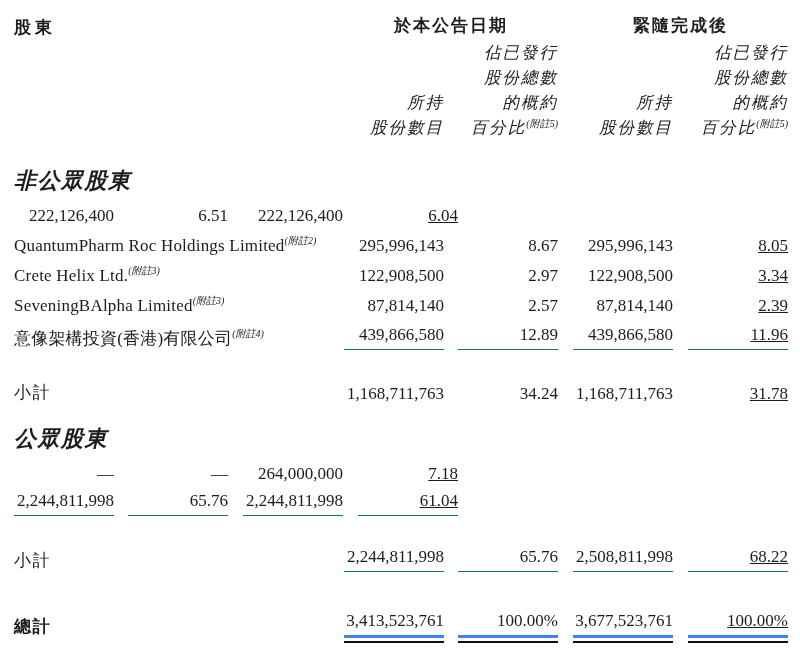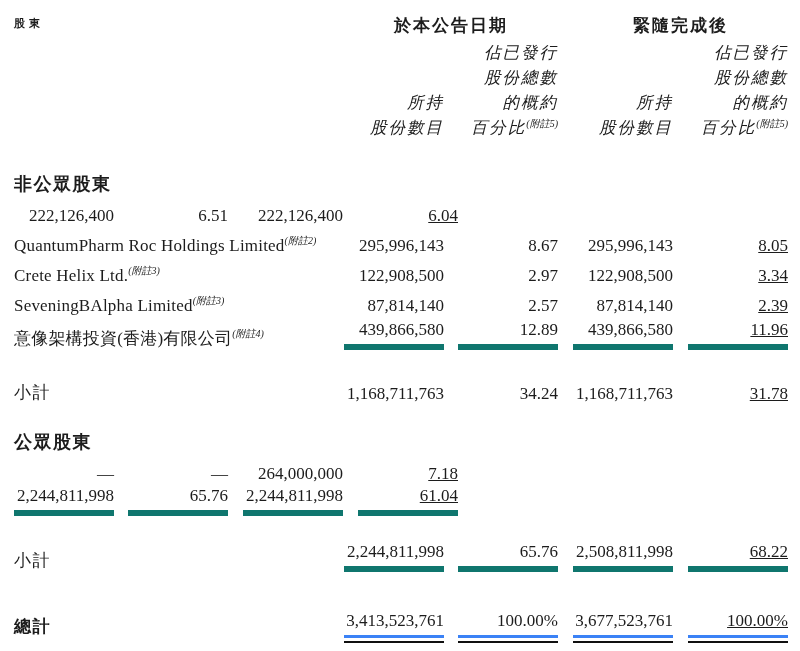--- a/index.html
+++ b/index.html
@@ -12,21 +12,21 @@
     color:#1c1c1c;
     font-family:"Liberation Serif","DejaVu Serif",serif;
     font-size:17px;
     overflow:hidden;
   }
   
   .hdr{display:flex;align-items:flex-start;}
   .c-label{width:330px;}
   .hdr-shareholder{
     font-family:Liberation Sans, sans-serif;
-    font-weight:bold;letter-spacing:4px;font-size:11px;padding-top:2px;
+    font-weight:bold;letter-spacing:4px;font-size:17px;padding-top:2px;
   }
   .group{display:flex;flex-direction:column;}
   .group1{width:214px;}
   .gapA{width:15px;}
   .group2{width:215px;}
   .group-title{
     text-align:center;
     font-family:"Liberation Sans","DejaVu Sans",sans-serif;
     font-weight:bold;letter-spacing:2px;font-size:17px;
     height:26px;line-height:24px;
@@ -50,36 +50,36 @@
   }
   
   .row{display:flex;align-items:flex-end;}
   .row .c-label{white-space:nowrap;letter-spacing:1.5px;}
   .cnum{width:100px;text-align:right;font-variant-numeric:lining-nums;letter-spacing:0;}
   .c1{margin-left:0;}
   .c2{margin-left:14px;}
   .c3{margin-left:15px;}
   .c4{margin-left:15px;text-decoration:underline;}
   .sec-label{
-    font-weight:bold;letter-spacing:2px;font-size:18px;
+    font-style:italic;font-weight:bold;letter-spacing:2px;font-size:22px;
   }
   .bold-label{
     font-family:"Liberation Sans","DejaVu Sans",sans-serif;
     font-weight:bold;letter-spacing:4px;
   }
   .nm{letter-spacing:0.2px;}
   .r-section1{margin-top:30px;height:26px;}
   .r-data{height:30px;}
   .r-underline{height:34px;}
   .r-subtotal1{margin-top:24px;height:30px;}
   .r-section2{margin-top:24px;height:26px;}
   .r-underline2{height:32px;}
   .r-subtotal2{margin-top:24px;height:32px;}
   .r-total{margin-top:34px;height:32px;}
-  .ul{border-bottom:6px solid #0f766e;padding-bottom:4px;}
+  .ul{border-bottom:1px solid #0f766e;padding-bottom:4px;}
   .dbl{border-bottom:3px solid #3b82f6;padding-bottom:4px;position:relative;}
   .dbl::after{
     content:"";position:absolute;left:0;right:0;bottom:-8px;height:2px;background:#101010;
   }
 </style>
 </head>
 <body>
 
 <div class="doc">
 

